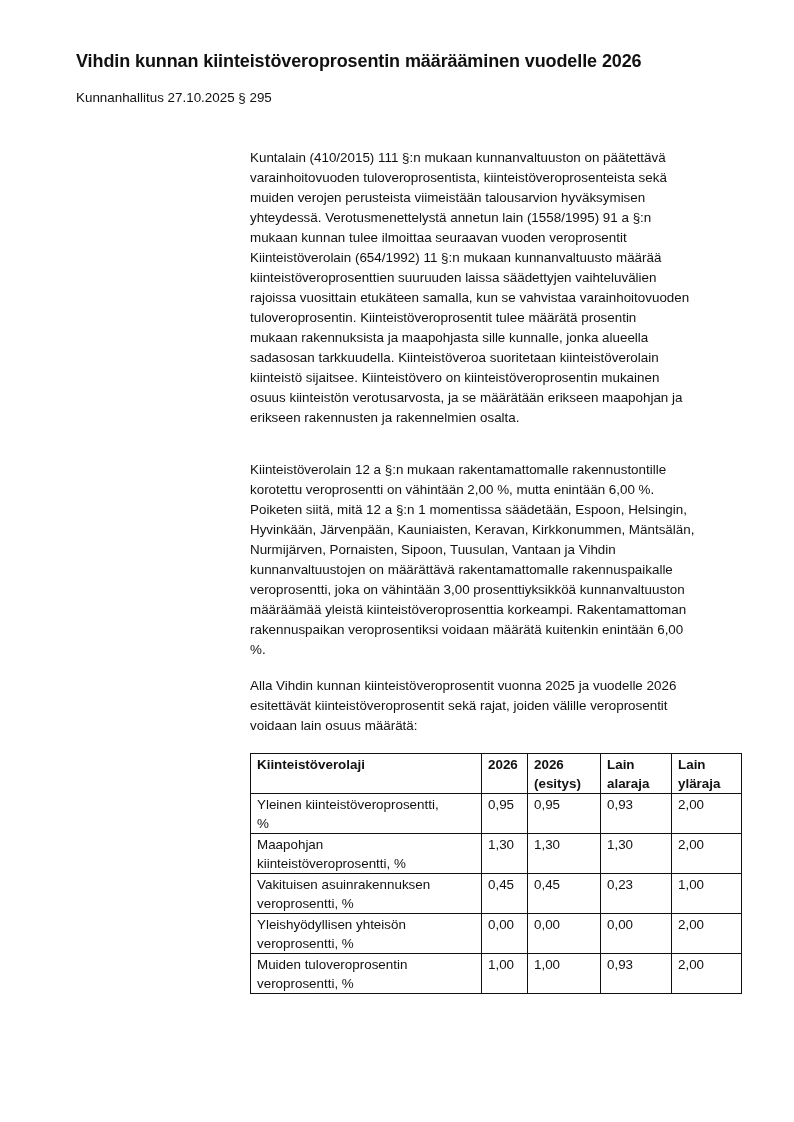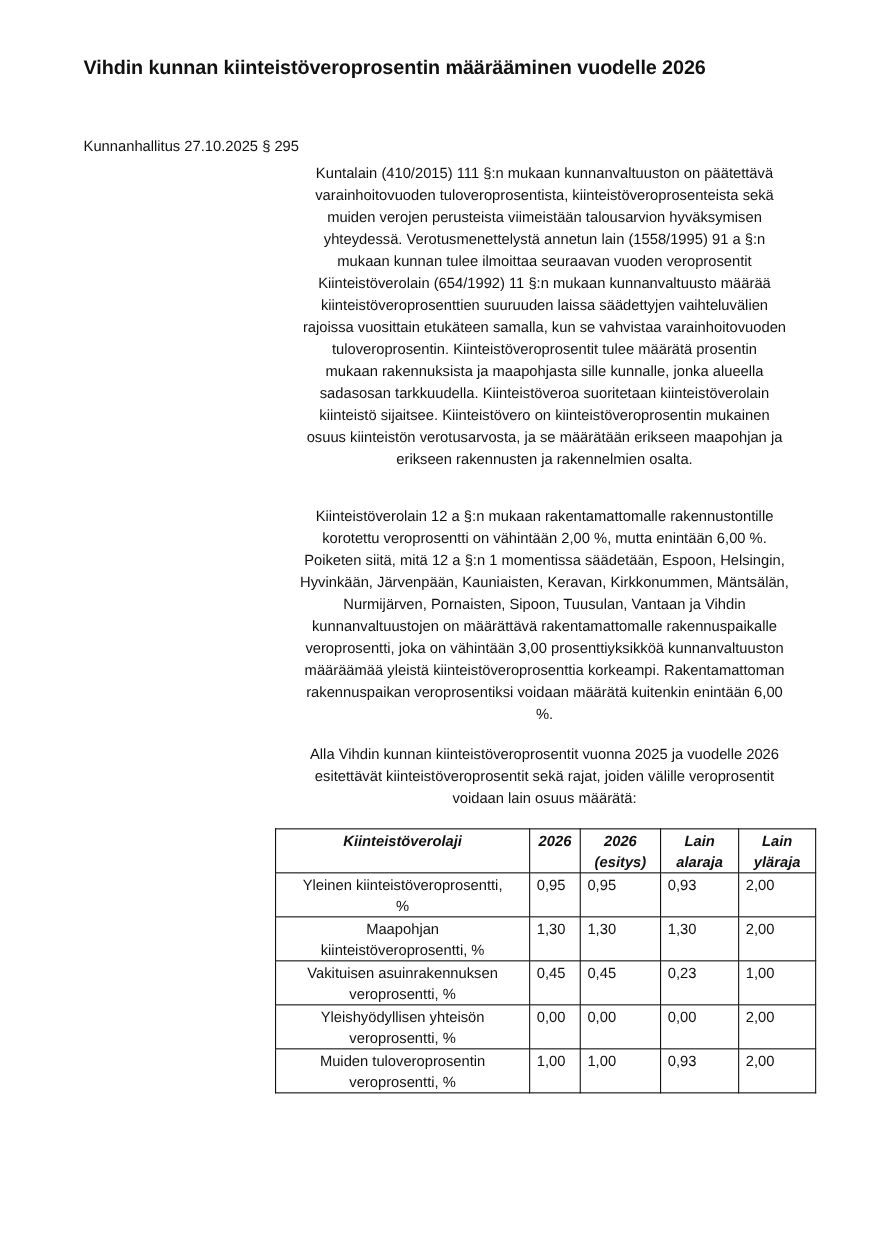--- a/index.html
+++ b/index.html
@@ -1,28 +1,28 @@
 <!DOCTYPE html>
 <html><head>
 <meta charset="utf-8">
 <style>
   html, body { margin: 0; padding: 0; background: #ffffff; }
   body { width: 794px; height: 1122px; position: relative; overflow: hidden;
          font-family: "Liberation Sans", "DejaVu Sans", sans-serif; color: #111; }
   .title { position: absolute; left: 76px; top: 51px; font-size: 18px; font-weight: bold; letter-spacing: -0.1px; }
-  .meeting { position: absolute; left: 76px; top: 90px; font-size: 13.4px; margin-top: 35px; }
+  .meeting { position: absolute; left: 76px; top: 90px; font-size: 13.4px; }
   .body-block { position: absolute; left: 250px; width: 490px; font-size: 13.4px; line-height: 20px; }
-  .line { display: block; white-space: nowrap; text-align: center; }
+  .line { display: block; white-space: nowrap; }
   #p1 { top: 148px; }
   #p2 { top: 460px; }
   #p3 { top: 676px; }
   table.rates { position: absolute; left: 250px; top: 753px; border-collapse: collapse; font-size: 13.4px; }
   table.rates td, table.rates th { border: 1.2px solid #111; vertical-align: top; padding: 1px 6px 0 6px;
          line-height: 19px; text-align: left; font-weight: normal; }
-  table.rates th { font-weight: bold; font-style: italic; }
+  table.rates th { font-weight: bold; }
   table.rates tr { height: 40px; }
   .c0 { width: 218px; } .c1 { width: 33px; } .c2 { width: 60px; } .c3 { width: 58px; } .c4 { width: 57px; }
 </style>
 </head>
 <body>
 
 <div class="title">Vihdin kunnan kiinteistöveroprosentin määrääminen vuodelle 2026</div>
 <div class="meeting">Kunnanhallitus 27.10.2025 § 295</div>
 
 <div class="body-block" id="p1">

